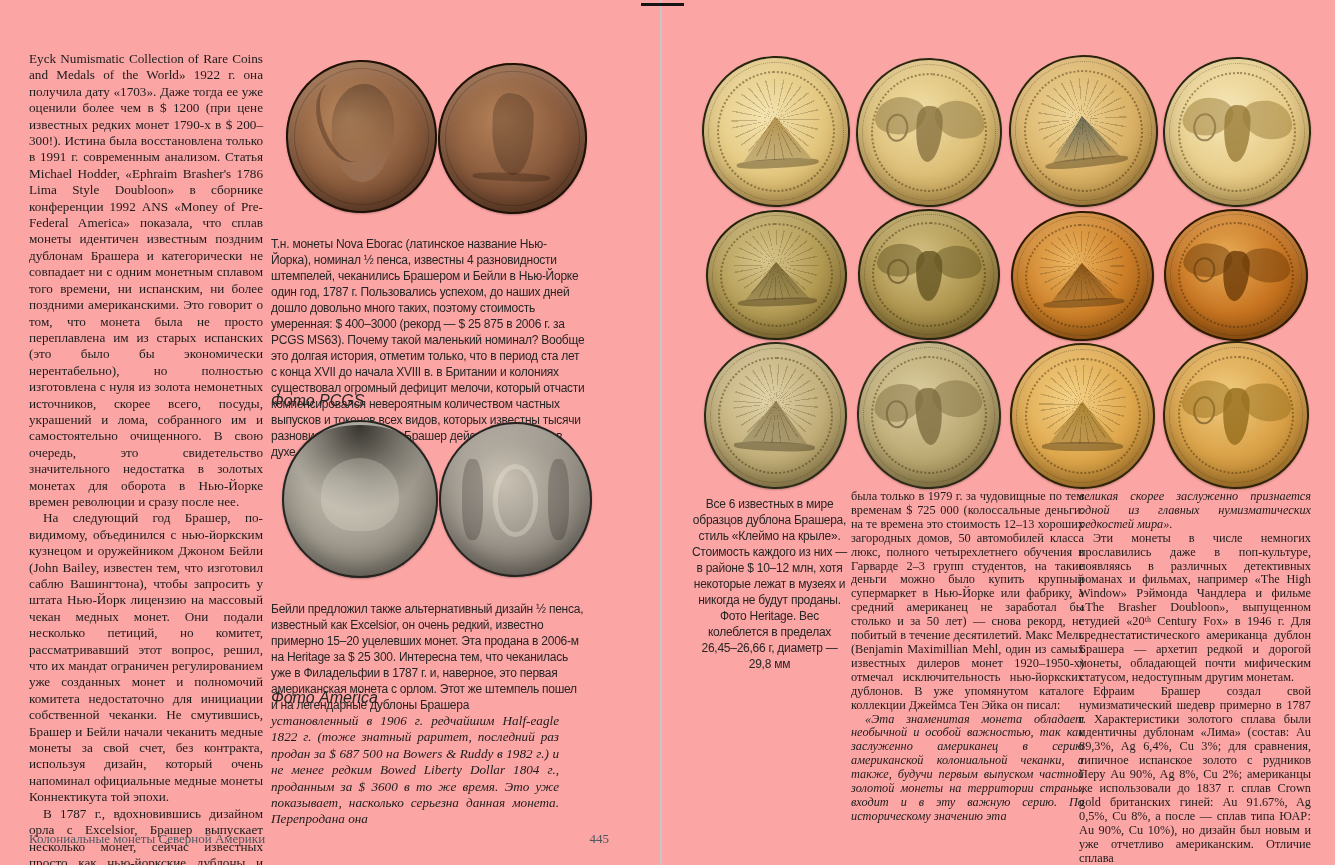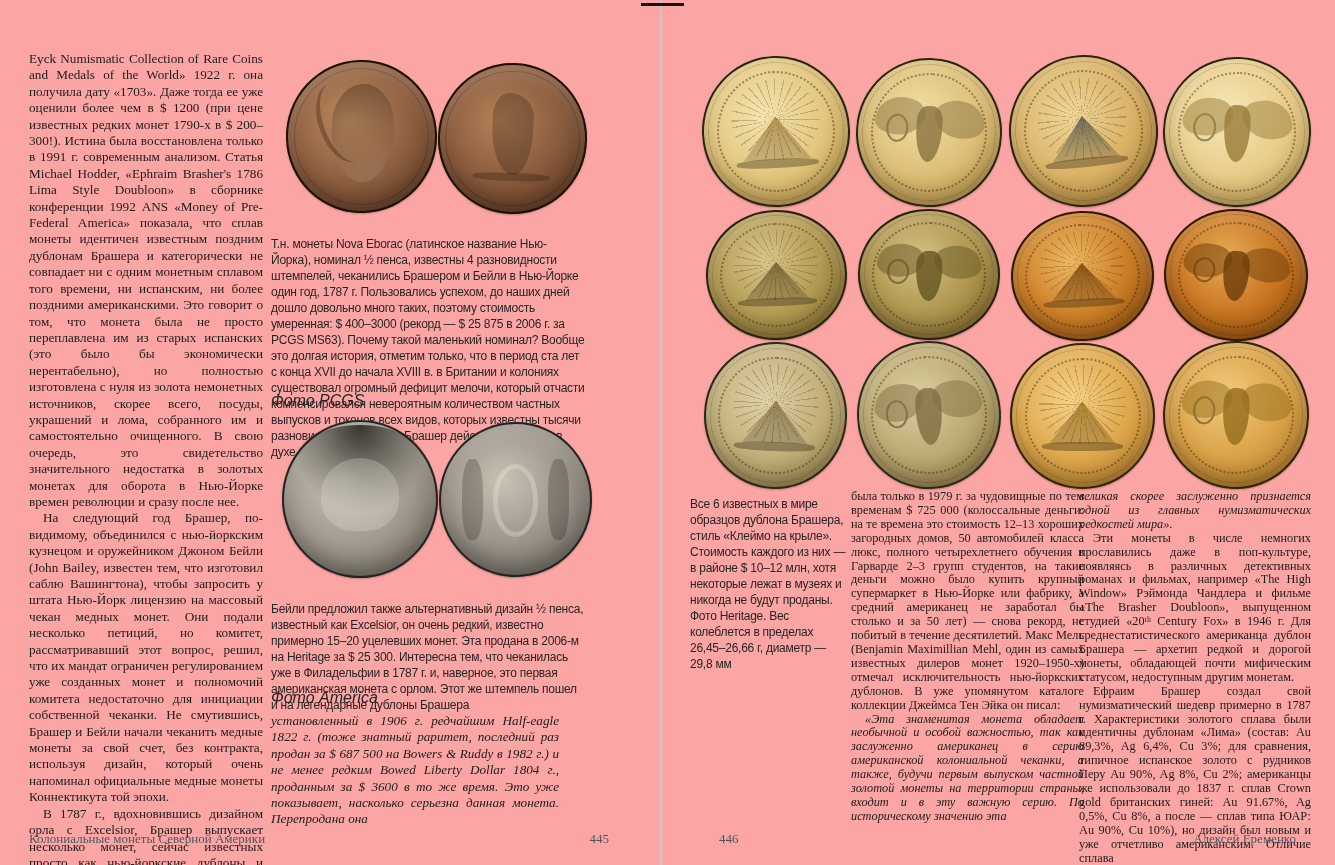--- a/index.html
+++ b/index.html
@@ -8,21 +8,21 @@
   .abs{position:absolute;}
   
   .body-l{font-size:13.2px;line-height:16.4px;text-align:justify;hyphens:auto;}
   .body-r{font-size:12.3px;line-height:13.9px;text-align:justify;hyphens:auto;}
   .body-l p,.body-r p{margin:0;}
   p.ind{text-indent:14px;}
   p.it,.it{font-style:italic;}
   
   .cap{font-family:"Liberation Sans",sans-serif;font-size:12px;line-height:16px;
        letter-spacing:-0.25px;color:#262624;}
-  .cap-right{text-align:left;}
+  .cap-right{text-align:center;}
   .credit{font-family:"Liberation Sans",sans-serif;font-size:16px;font-style:italic;color:#262624;}
   
   .footer{font-size:13px;color:#4c5660;display:flex;justify-content:space-between;align-items:baseline;}
   .divider{background:#c7c7c7;}
   .cropmark{background:#141414;}
   
   .coin{position:absolute;border-radius:50%;
         background:radial-gradient(circle at 42% 38%, var(--hi), var(--base) 48%, var(--mid) 78%, var(--rim) 98%);
         box-shadow:inset 0 0 0 2px var(--edge), inset 0 10px 18px rgba(255,255,255,.18),
                    inset 0 -10px 20px rgba(0,0,0,.28), 0 1px 2px rgba(0,0,0,.25);}
@@ -204,18 +204,14 @@
       <p class="">была только в 1979 г. за чудовищные по тем временам $ 725 000 (колоссальные деньги: на те времена это стоимость 12–13 хороших загородных домов, 50 автомобилей класса люкс, полного четырехлетнего обучения в Гарварде 2–3 групп студентов, на такие деньги можно было купить крупный супермаркет в Нью-Йорке или фабрику, а средний американец не заработал бы столько и за 50 лет) — снова рекорд, не побитый в течение десятилетий. Макс Мель (Benjamin Maximillian Mehl, один из самых известных дилеров монет 1920–1950-х) отмечал исключительность нью-йоркских дублонов. В уже упомянутом каталоге коллекции Джеймса Тен Эйка он писал:</p>
       <p class="ind it">«Эта знаменитая монета обладает необычной и особой важностью, так как заслуженно американец в серию американской колониальной чеканки, а также, будучи первым выпуском частной золотой монеты на территории страны, входит и в эту важную серию. По историческому значению эта</p>
     </div>
 
   <div class="abs body-r" style="left:1079px;top:490px;width:232px;">
       <p class="it">великая скорее заслуженно признается одной из главных нумизматических редкостей мира».</p>
       <p class="ind">Эти монеты в числе немногих прославились даже в поп-культуре, появляясь в различных детективных романах и фильмах, например «The High Window» Рэймонда Чандлера и фильме «The Brasher Doubloon», выпущенном студией «20ᵗʰ Century Fox» в 1946 г. Для среднестатистического американца дублон Брашера — архетип редкой и дорогой монеты, обладающей почти мифическим статусом, недоступным другим монетам.</p>
       <p class="ind">Ефраим Брашер создал свой нумизматический шедевр примерно в 1787 г. Характеристики золотого сплава были идентичны дублонам «Лима» (состав: Au 89,3%, Ag 6,4%, Cu 3%; для сравнения, типичное испанское золото с рудников Перу Au 90%, Ag 8%, Cu 2%; американцы же использовали до 1837 г. сплав Crown gold британских гиней: Au 91.67%, Ag 0,5%, Cu 8%, а после — сплав типа ЮАР: Au 90%, Cu 10%), но дизайн был новым и уже отчетливо американским. Отличие сплава</p>
     </div>
 
-  <div class="abs footer" style="left:719px;top:831px;width:577px;">
-    <span>446</span>
-    <span>Алексей Еременко</span>
-  </div>
 
 </div>
 
 </body></html>

